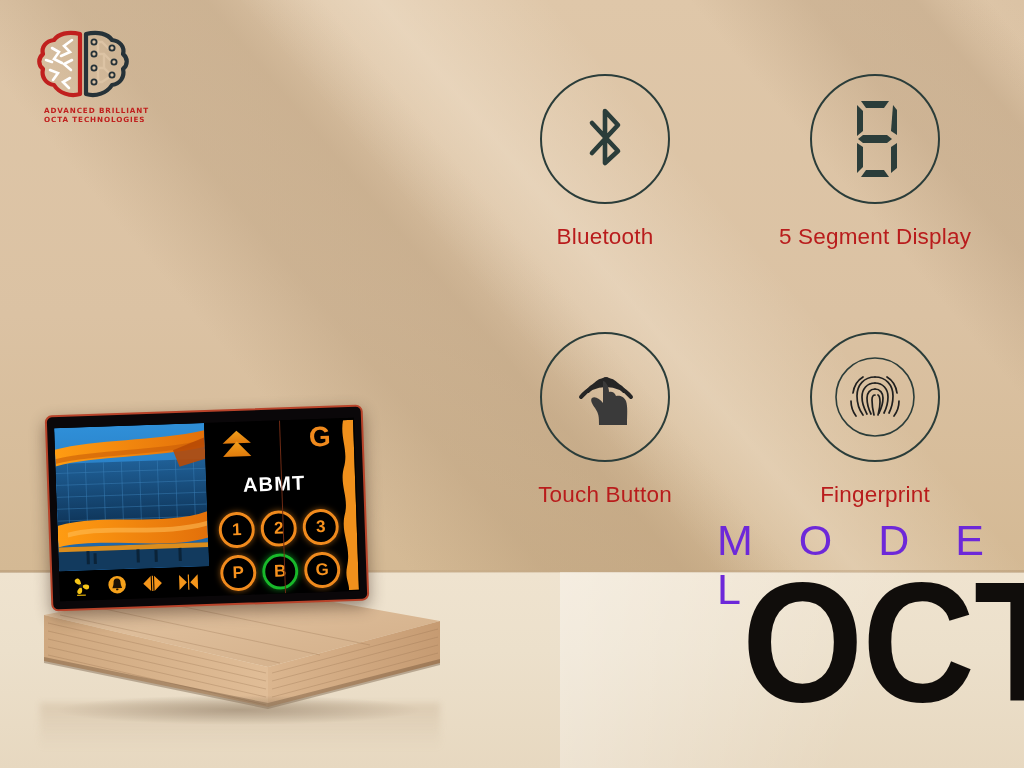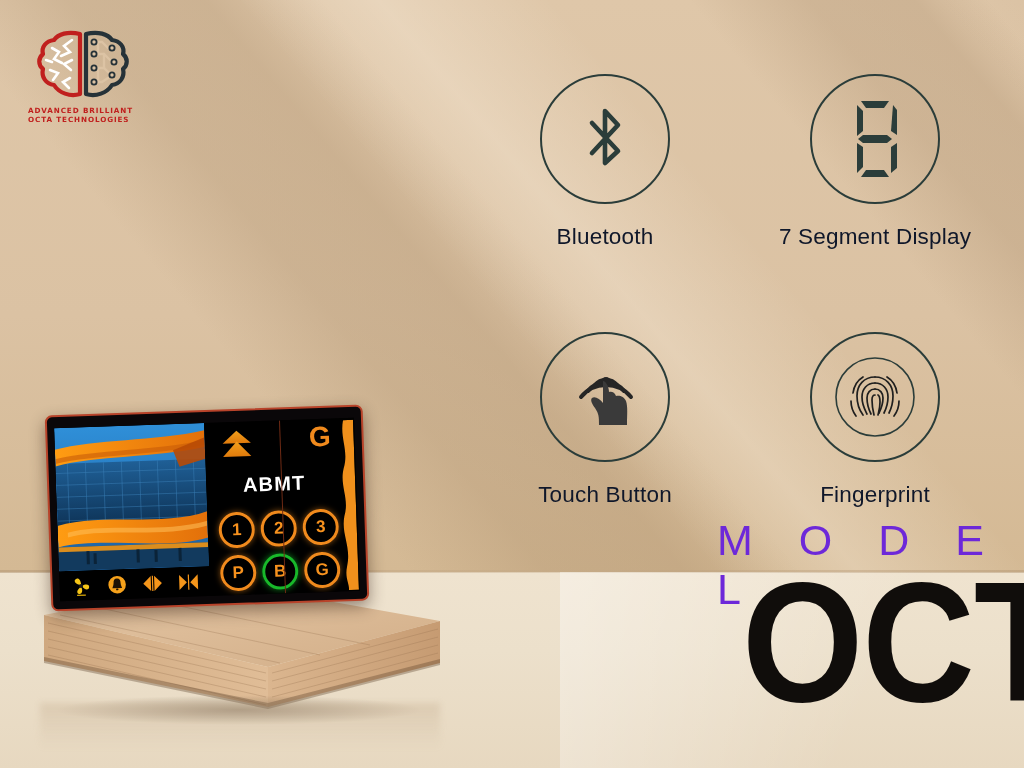--- a/index.html
+++ b/index.html
@@ -31,31 +31,31 @@
     transform:rotate(-40deg);}
   .ray-soft{left:720px;top:-260px;width:420px;height:1180px;
     background:linear-gradient(90deg,rgba(150,120,88,0) 0%,rgba(150,120,88,.18) 50%,rgba(150,120,88,0) 100%);
     transform:rotate(-40deg);}
   .floor-sheen{position:absolute;left:560px;top:572px;width:520px;height:196px;
     background:linear-gradient(115deg,rgba(255,255,255,.38),rgba(255,255,255,0) 60%);}
 
   
   .logo{position:absolute;left:28px;top:28px;width:122px;height:108px;}
   .logo-mark{width:110px;height:74px;display:block;}
-  .logo-text{margin-top:4px;line-height:1.25;}
+  .logo-text{margin-top:4px;line-height:1.25;margin-left:16px;}
   .logo-text div{color:#c0201e;font-size:7.2px;font-weight:bold;letter-spacing:.9px;
     white-space:nowrap;font-family:"DejaVu Sans", sans-serif;}
 
   
   .features{position:absolute;left:470px;top:74px;width:540px;}
   .feat-row{display:flex;}
   .feat{width:270px;display:flex;flex-direction:column;align-items:center;}
   .feat-circle{width:126px;height:126px;border-radius:50%;
     border:2.6px solid #2b3d3a;display:flex;align-items:center;justify-content:center;}
-  .feat-label{margin-top:20px;font-size:22.5px;color:#0f172a;font-weight:400;
+  .feat-label{margin-top:20px;font-size:22.5px;color:#b91c1c;font-weight:400;
     letter-spacing:.2px;white-space:nowrap;}
   .row-gap{height:82px;}
 
   
   .model-word{position:absolute;left:717px;top:516px;font-size:43px;letter-spacing:17px;
     color:#6d28d9;font-weight:300;font-family:"Liberation Sans", sans-serif;}
   .octa-word{position:absolute;left:742px;top:556px;font-size:150px;line-height:1;
     color:#100d0b;font-weight:bold;letter-spacing:-1px;
     font-family:"Liberation Sans Narrow","Liberation Sans", sans-serif;
     transform:scaleX(1.04) scaleY(1.14);transform-origin:left top;}
@@ -170,21 +170,21 @@
               <polygon points="14,4 42,4 37,11 19,11"></polygon>
               <polygon points="10,8 16,14 16,34 10,39"></polygon>
               <polygon points="46,8 50,13 50,38 44,34"></polygon>
               <polygon points="16,38 40,38 45,42 40,46 16,46 11,42"></polygon>
               <polygon points="10,46 16,50 16,70 10,76"></polygon>
               <polygon points="44,50 50,46 50,71 44,76"></polygon>
               <polygon points="19,73 37,73 42,80 14,80"></polygon>
             </g>
           </svg>
         </div>
-        <div class="feat-label">7 Segment Display</div>
+        <div class="feat-label">5 Segment Display</div>
       </div>
 
     </div>
 
     <div class="row-gap"></div>
 
     <div class="feat-row">
 
       <div class="feat">
         <div class="feat-circle">

